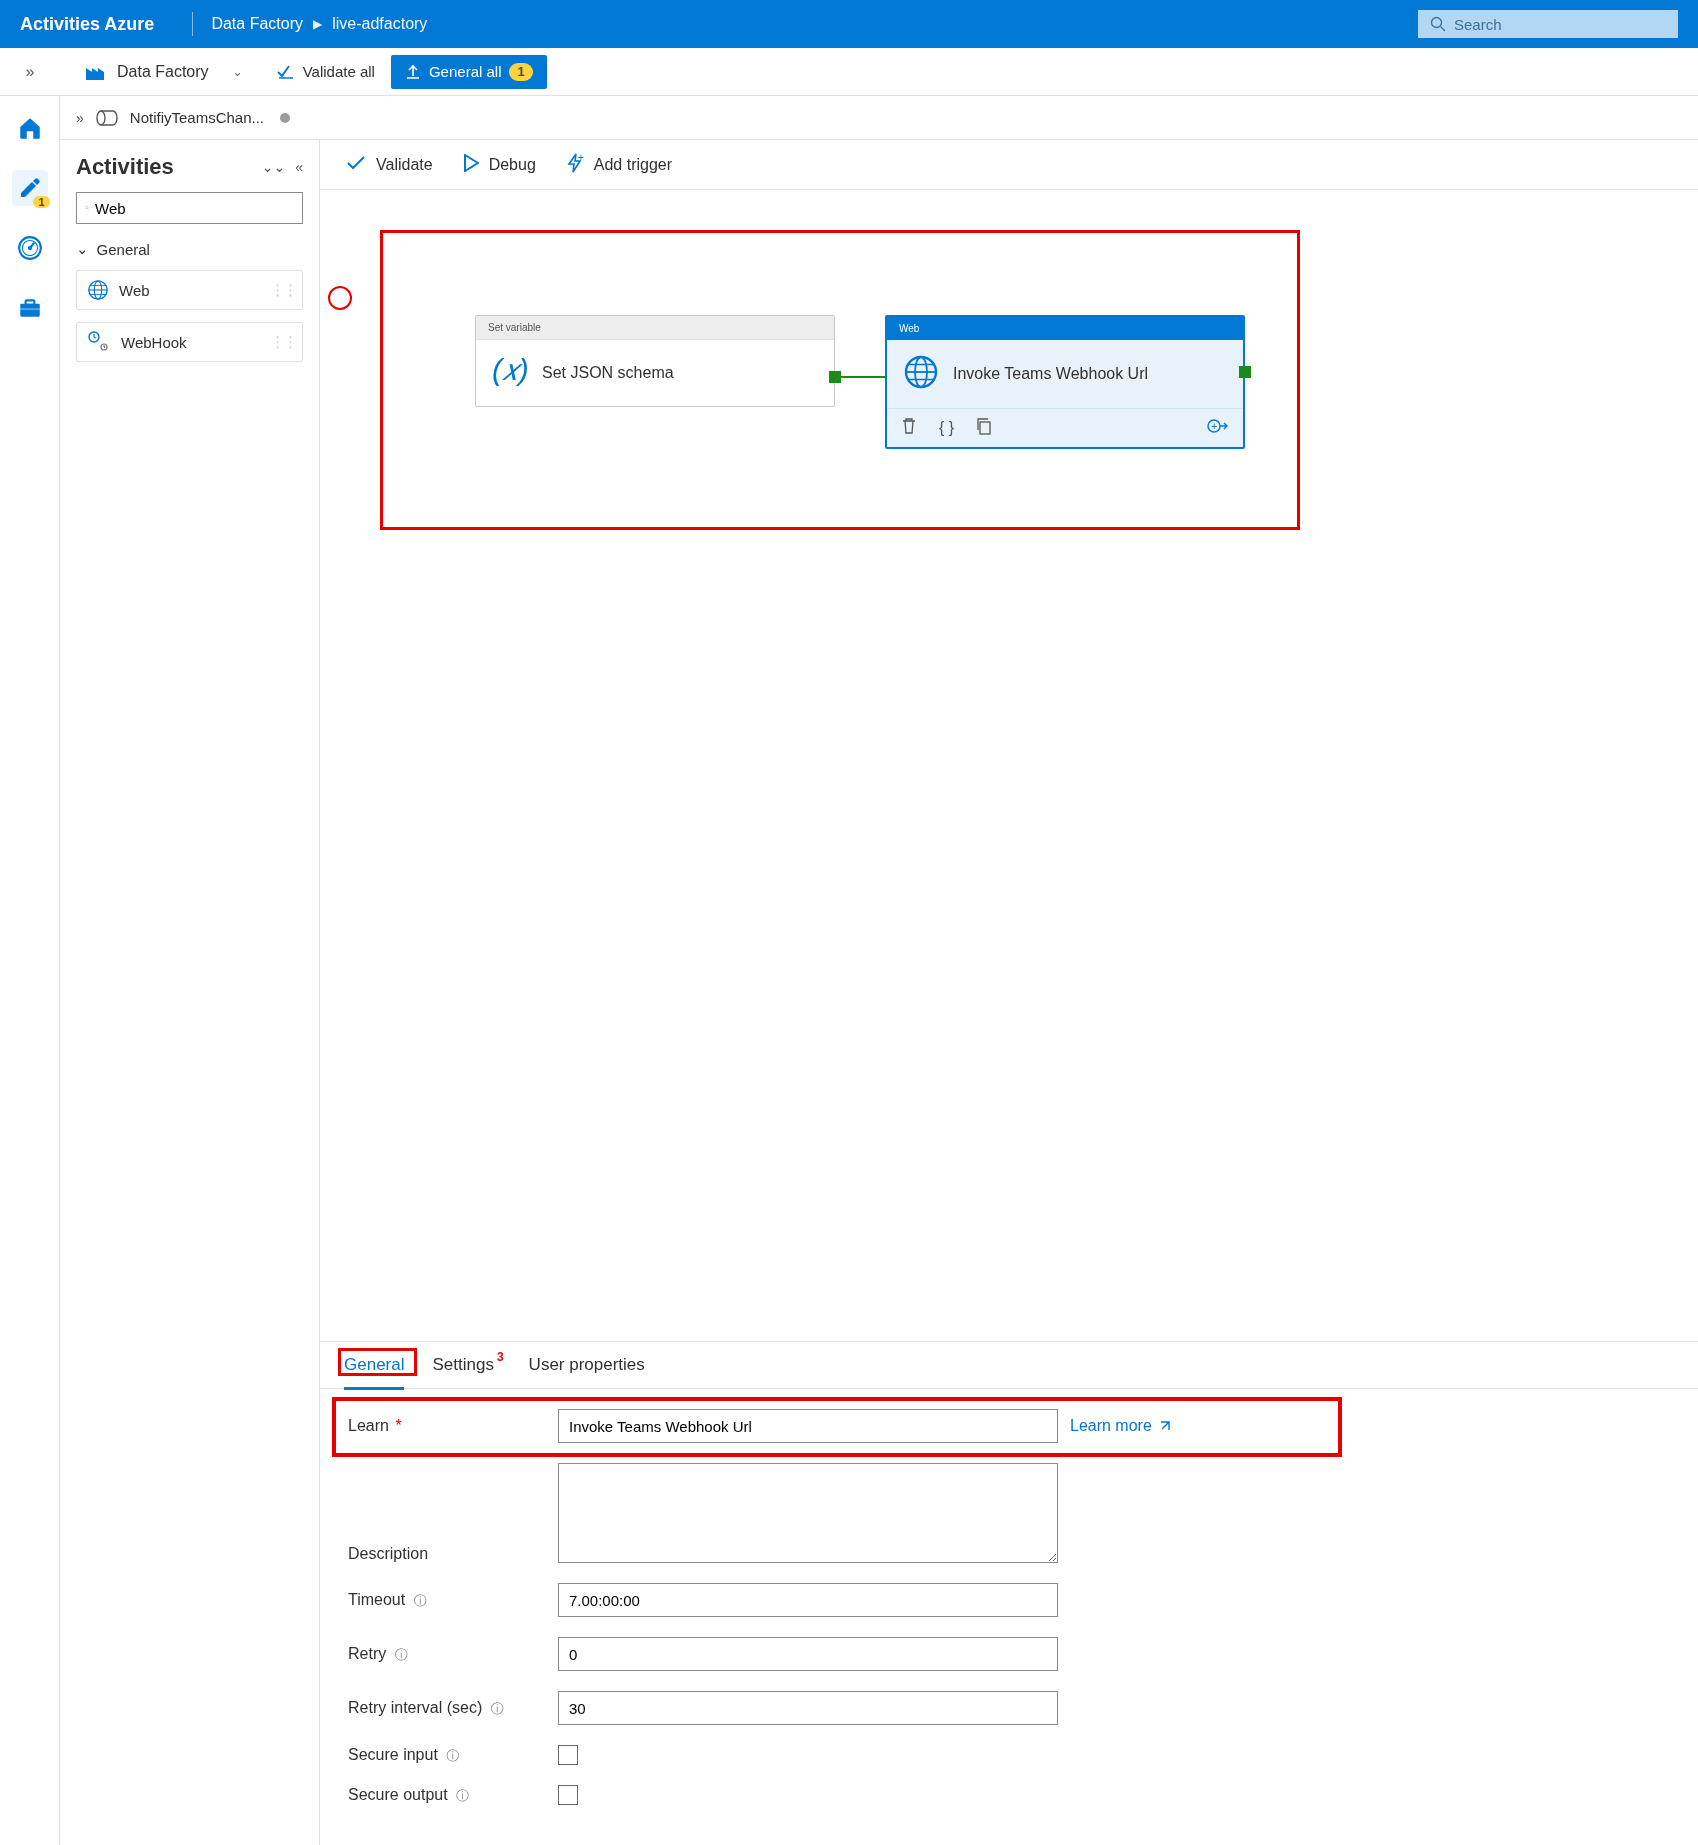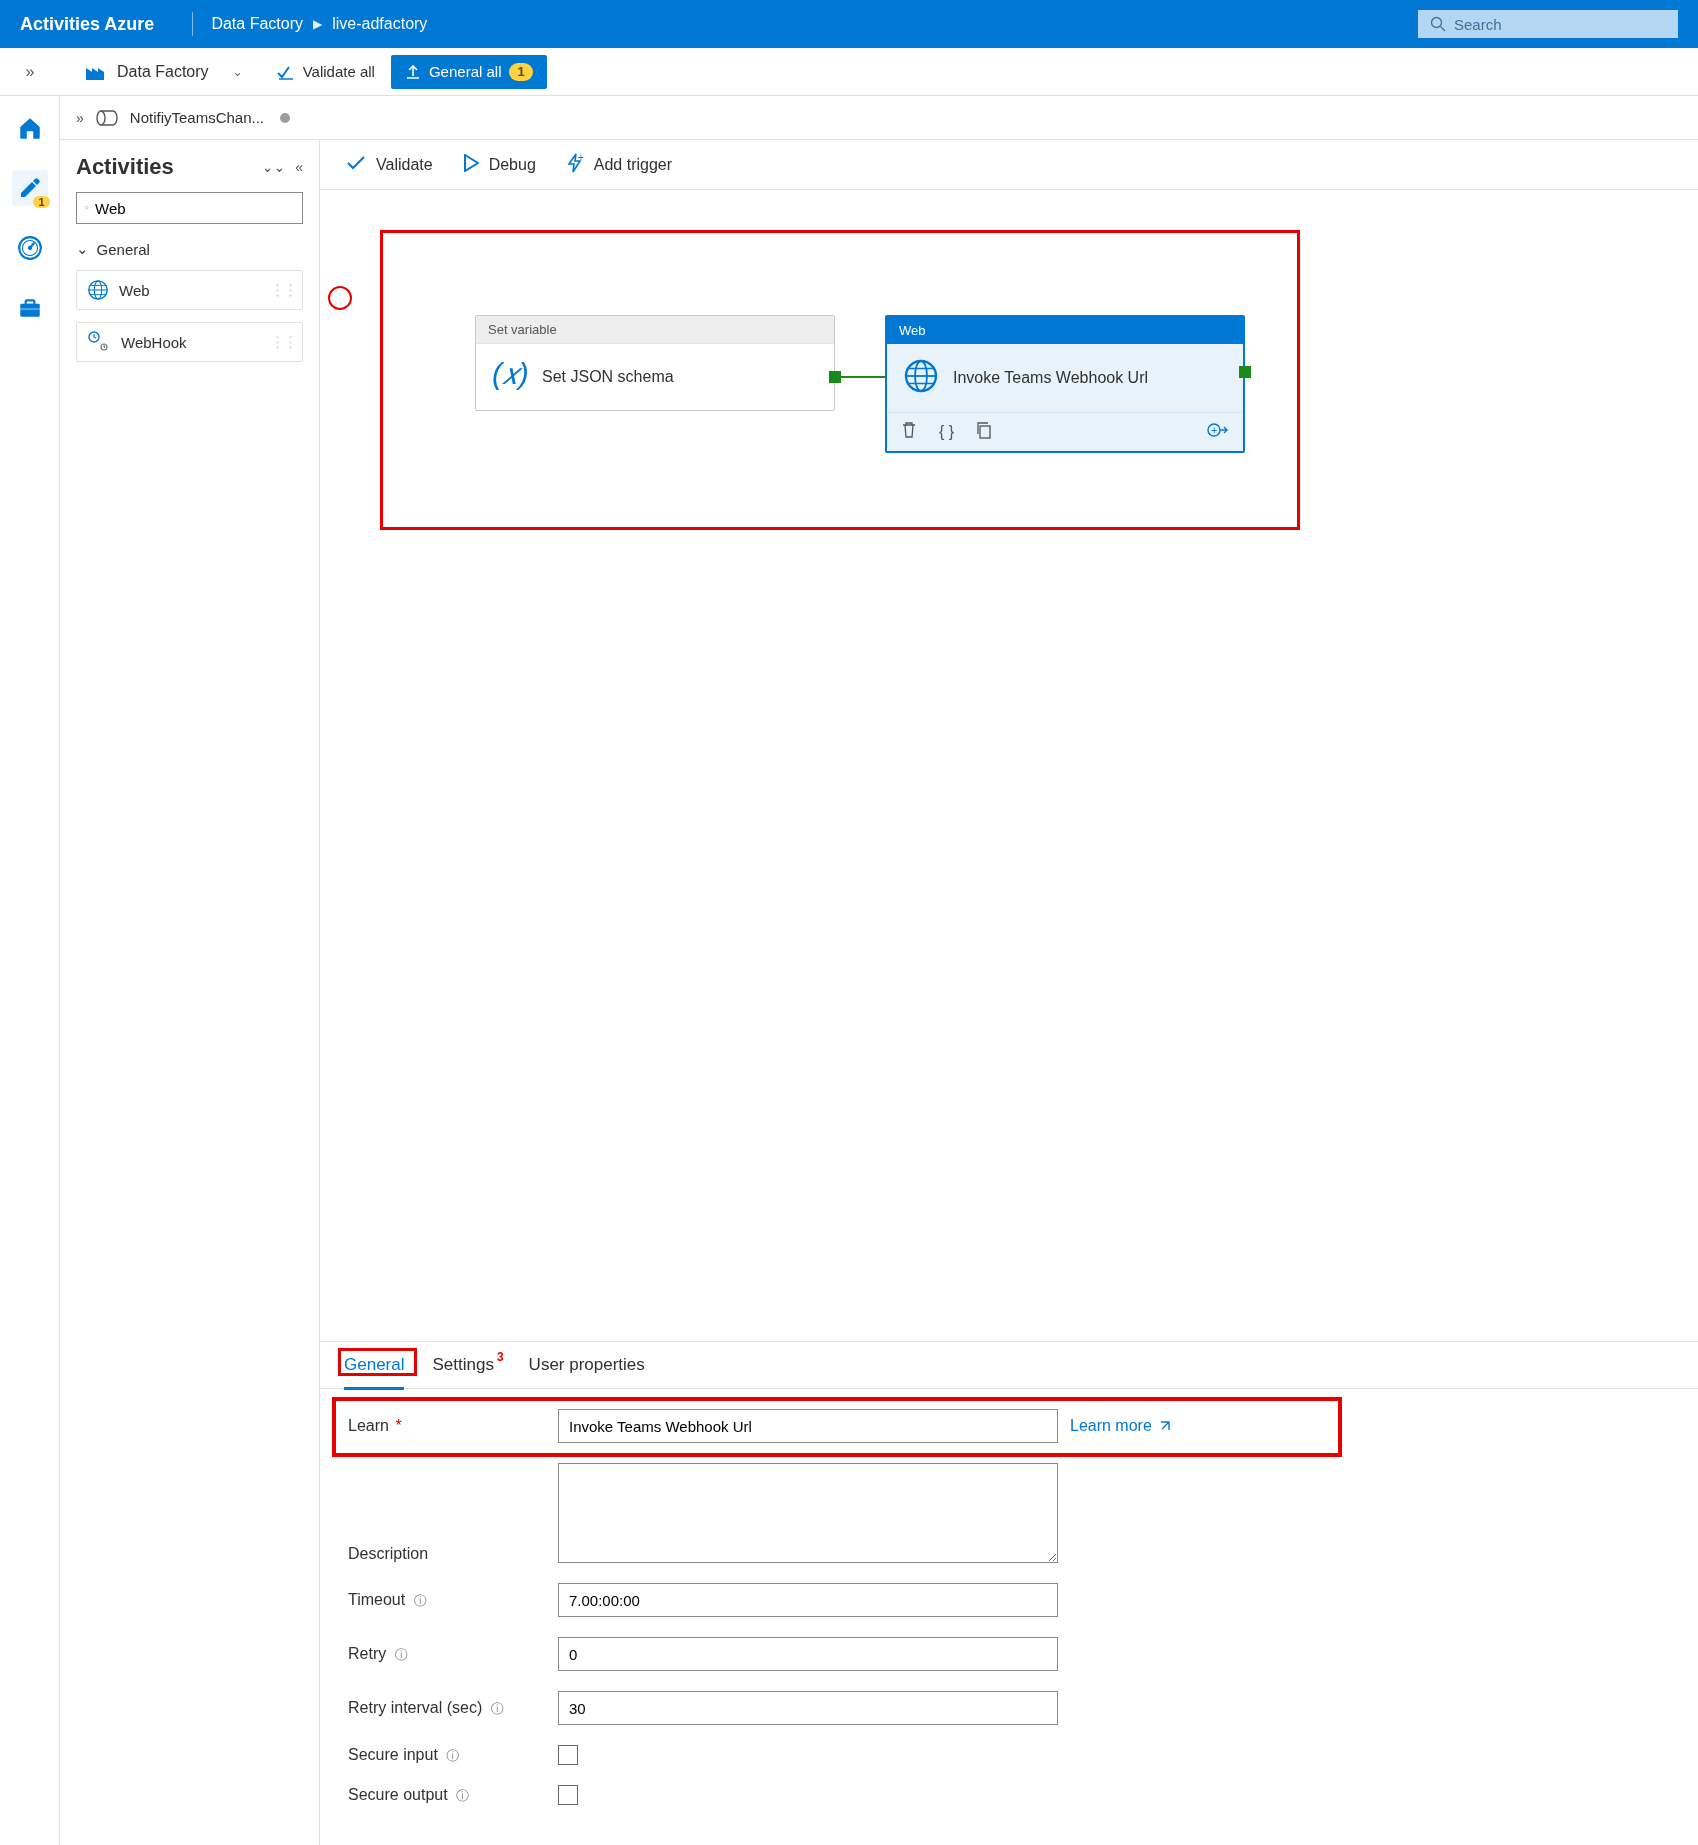--- a/index.html
+++ b/index.html
@@ -13,21 +13,21 @@
 .topbar .chev{margin:0 10px;font-size:12px;opacity:.9}
 .topbar .spacer{flex:1}
 .searchbox{background:#b3d7f2;height:28px;min-width:260px;display:flex;align-items:center;padding:0 12px;color:#406f9a;font-size:15px}
 .searchbox svg{margin-right:8px}
 
 .cmdbar{height:48px;border-bottom:1px solid #e1e1e1;display:flex;align-items:center;padding:0 20px 0 0}
 .cmdbar .expand{width:60px;text-align:center;color:#555}
 .cmdbar .df{display:flex;align-items:center;gap:10px;font-size:16px;margin-left:25px}
 .cmdbar .df .if{color:#0078d4}
 .cmdbar .chevd{color:#666;font-size:12px;margin-left:14px}
-.cmdbar .validateall{display:flex;align-items:center;gap:8px;margin-left:34px;font-size:15px}
+.cmdbar .validateall{display:flex;gap:8px;margin-left:34px;font-size:15px}
 .cmdbar .validateall svg{color:#0078d4}
 .btn-publish{background:#0078d4;color:#fff;height:34px;padding:0 14px;display:flex;align-items:center;gap:8px;margin-left:16px;border-radius:2px;font-size:15px}
 .btn-publish .badge{background:#ffd23f;color:#5b4500;border-radius:10px;padding:0 8px;font-size:13px;font-weight:600;height:18px;display:inline-flex;align-items:center}
 
 .main{display:flex;height:calc(100vh - 96px)}
 .iconrail{width:60px;border-right:1px solid #e1e1e1;display:flex;flex-direction:column;align-items:center;padding-top:14px;gap:24px}
 .iconrail .ritem{position:relative;width:36px;height:36px;display:flex;align-items:center;justify-content:center;border-radius:4px}
 .iconrail .ritem.active{background:#edf5fc}
 .iconrail .badge1{position:absolute;right:-2px;bottom:-2px;background:#ffd23f;color:#5b4500;border-radius:10px;font-size:11px;font-weight:700;padding:0 5px}
 
@@ -52,21 +52,21 @@
 .canvascol{flex:1;display:flex;flex-direction:column;min-width:0}
 .canvastb{height:50px;border-bottom:1px solid #e1e1e1;display:flex;align-items:center;gap:30px;padding:0 26px}
 .canvastb .cbtn{display:flex;align-items:center;gap:10px;font-size:16px;color:#323130}
 .canvastb .cbtn .bi{color:#0078d4}
 .canvas{flex:1;position:relative;background:#fff;overflow:auto}
 
 .hlbox{position:absolute;border:3px solid #e60000}
 .rbox1{left:60px;top:40px;width:920px;height:300px}
 
 .node{position:absolute;border:1px solid #c8c8c8;background:#fff;border-radius:2px}
-.node .nhead{background:#ededed;padding:6px 12px;font-size:13px;color:#555;border-bottom:1px solid #e3e3e3}
+.node .nhead{background:#ededed;padding:6px 12px;font-size:10px;color:#555;border-bottom:1px solid #e3e3e3}
 .node .nbody{padding:14px 16px;display:flex;align-items:center;gap:14px;font-size:16px}
 .node1{left:95px;top:85px;width:360px}
 .node2{left:505px;top:85px;width:360px;border:2px solid #0078d4}
 .node2 .nhead{background:#0078d4;color:#fff;border:none}
 .node2 .nbody{background:#e8f2fb}
 .node2 .nfoot{background:#e8f2fb;border-top:1px solid #cfe4f5;padding:8px 14px;display:flex;align-items:center;gap:22px;color:#555}
 .node2 .nfoot .spacer{flex:1}
 .node2 .arrowic{color:#0078d4}
 .conn-sq{position:absolute;width:12px;height:12px;background:#1a8a1a}
 .sq1{left:449px;top:141px} .sq2{left:859px;top:136px}

